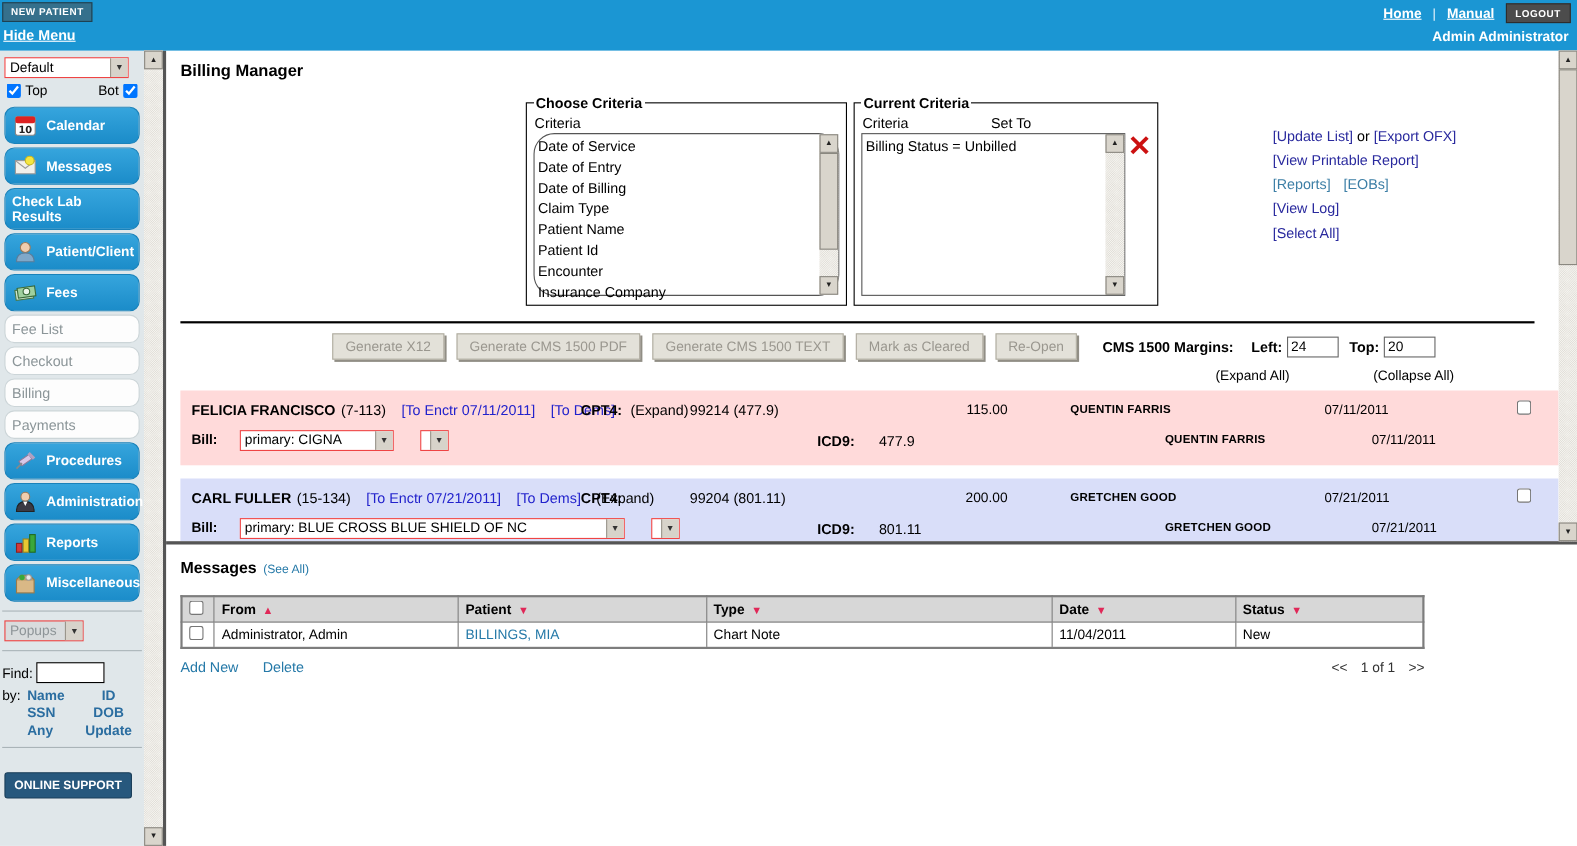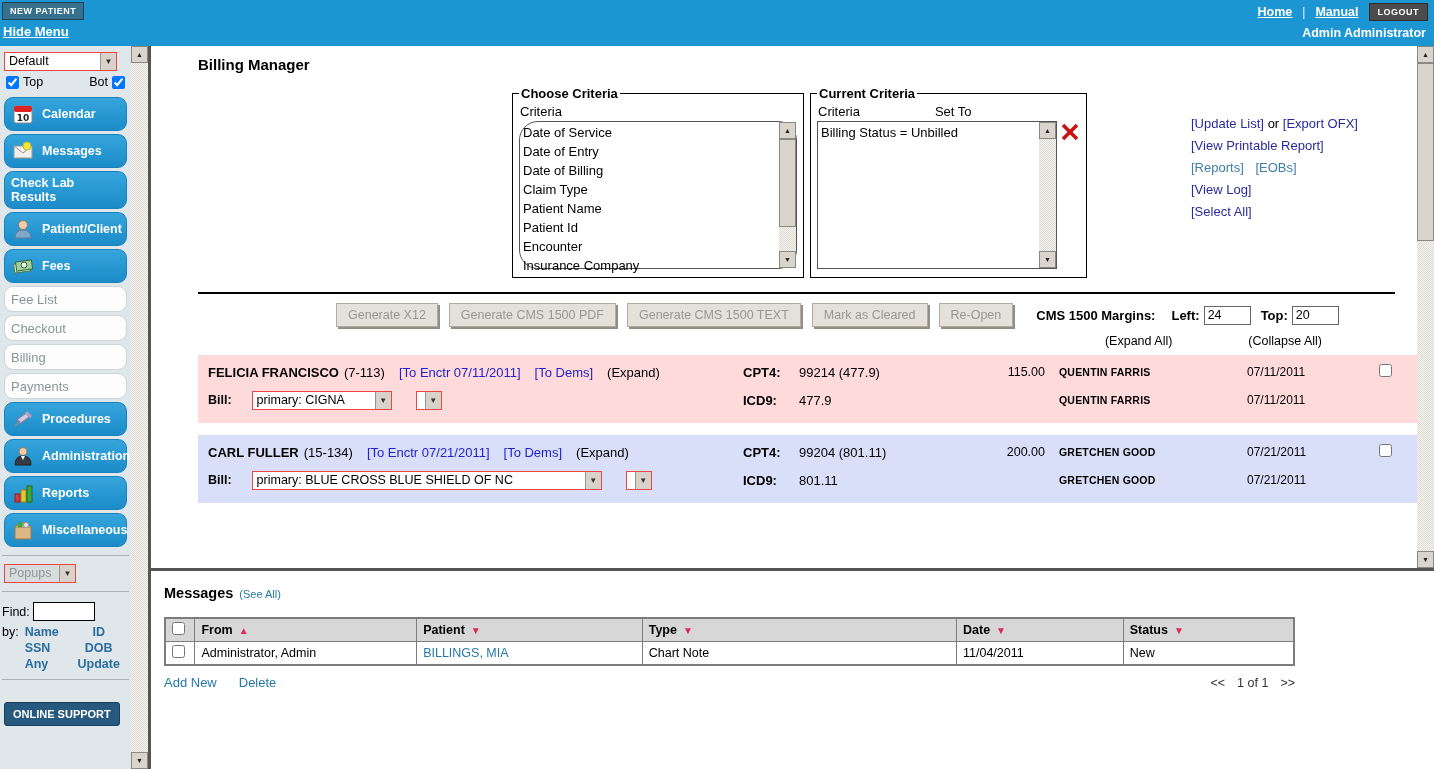--- a/index.html
+++ b/index.html
@@ -64,21 +64,21 @@
     background-size:2px 2px; background-position:0 0,1px 1px; }
   .sb-btn { position:absolute; left:0; width:17px; height:17px; background:#d9d5cc; border:1px solid #8a8880;
     color:#222; font-size:7px; display:flex; align-items:center; justify-content:center; }
   .sb-up { top:0; } .sb-down { bottom:0; }
   .sb-thumb { position:absolute; left:0; width:17px; background:#d9d5cc; border:1px solid #8a8880; }
 
   .v-divider { width:3px; background:#555; flex:none; }
 
   
   .main-col { flex:1; display:flex; flex-direction:column; min-width:0; }
-  .billing-frame { height:522px; display:flex;padding-left:34px; }
+  .billing-frame { height:446px; display:flex; }
   .billing-content { flex:1; min-width:0; padding:8px 0 0 13px; overflow:hidden; }
   .frame-divider { height:3px; background:#555; }
   .messages-frame { flex:1; padding:14px 0 0 13px; position:relative; }
 
   .page-title { font-size:15px; font-weight:bold; margin-top:2px; }
 
   .criteria-row { display:flex; margin-top:13px; margin-left:314px; align-items:flex-start; }
   fieldset.crit { border:1px solid #000; padding:2px 6px 8px 6px; }
   fieldset.crit legend { font-weight:bold; font-size:13px; padding:0 2px; }
   .crit-head { font-size:13px; margin:1px 0 2px 1px; display:flex; }
@@ -113,21 +113,21 @@
   .expand-row { display:flex; justify-content:flex-end; gap:76px; margin:7px 95px 0 0; font-size:12.5px; }
   .expand-row span { cursor:pointer; }
 
   
   .claims { margin-top:7px; }
   .claim { padding:5px 0 9px 10px; margin-bottom:12px; }
   .claim.pink { background:#ffdada; }
   .claim.lav { background:#d9def9; }
   .claim-line { display:grid; grid-template-columns:minmax(0,1fr) 56px 168px 92px 188px 118px 52px;
     align-items:center; }
-  .claim-line.l1 { min-height:24px; }
+  .claim-line.l1 { min-height:24px;gap:43px; }
   .claim-line.l2 { min-height:28px; margin-top:2px; }
   .c-left { display:flex; align-items:center; gap:14px; white-space:nowrap; }
   .c-name { font-weight:bold; font-size:13px; }
   .c-id { font-size:13px; margin-left:-9px; }
   .c-link { color:#2222cc; font-size:13px; text-decoration:none; cursor:pointer; }
   .c-expand { font-size:13px; cursor:pointer; }
   .c-codelabel { font-weight:bold; font-size:13px; }
   .c-code { font-size:13px; }
   .c-charge { font-size:12.5px; text-align:right; padding-right:14px; }
   .c-provider { font-size:10.5px; font-weight:bold; letter-spacing:.2px; }

